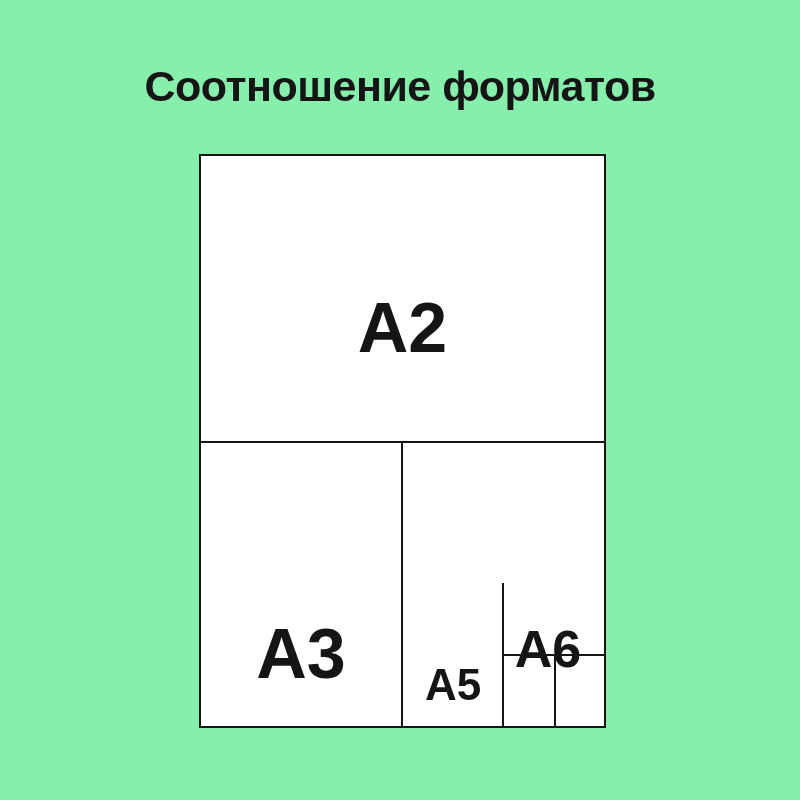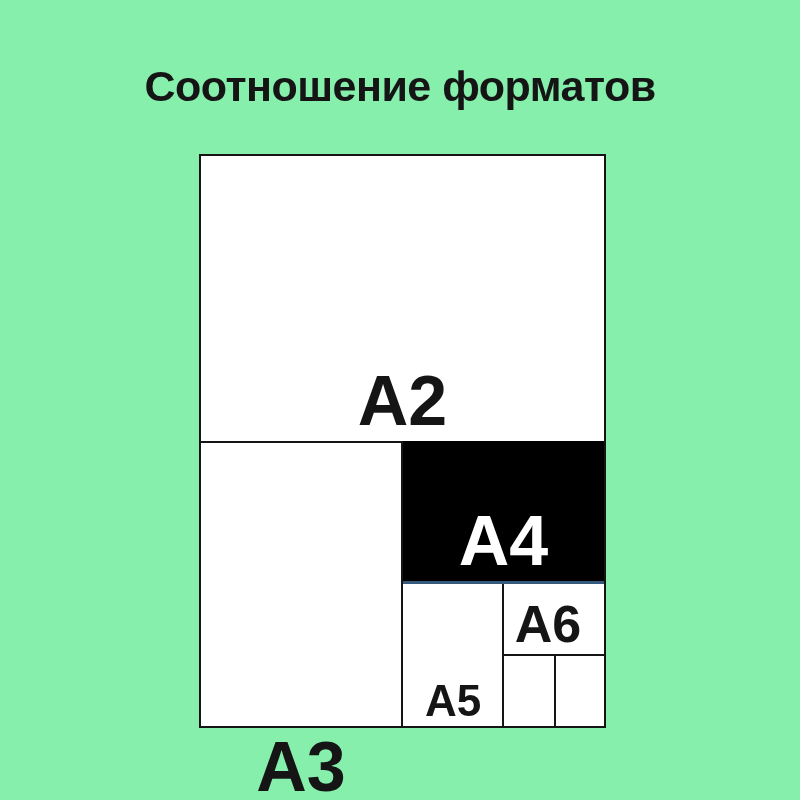--- a/index.html
+++ b/index.html
@@ -44,24 +44,25 @@
   .line { background: #151515; }
   .h-a2-bottom   { left: 0;    top: 285px; width: 403px; height: 2px; }
   .v-a3-right    { left: 200px; top: 285px; width: 2px;  height: 285px; }
   .v-a5-right    { left: 301px; top: 427px; width: 2px;  height: 143px; }
   .h-a6-bottom   { left: 303px; top: 498px; width: 100px; height: 2px; }
   .v-a7-divider  { left: 353px; top: 500px; width: 2px;  height: 70px; }
 
   
   .cell {
     display: flex;
-    align-items: flex-end;
+    align-items: center;
     justify-content: center;
     font-weight: bold;
     color: #151515;
+    margin-top: 29px;
   }
   .cell-a2 { left: 0;     top: 0;     width: 403px; height: 285px; font-size: 70px; }
   .cell-a3 { left: 0;     top: 287px; width: 200px; height: 364px; font-size: 70px; }
   .cell-a4 {
     left: 202px; top: 285px; width: 201px; height: 140px;
     background: #000000;
     color: #ffffff;
     font-size: 70px;
     border-bottom: 3px solid #35587d;
     height: 143px;
@@ -87,23 +88,20 @@
     <div class="line v-a7-divider"></div>
 
     <div class="cell cell-a2">
       <span>A2</span>
     </div>
 
     <div class="cell cell-a3">
       <span>A3</span>
     </div>
 
-    <div class="cell cell-a4">
-      <span>A4</span>
-    </div>
 
     <div class="cell cell-a5">
       <span>A5</span>
     </div>
 
     <div class="cell cell-a6">
       <span>A6</span>
     </div>
 
     <div class="cell cell-sub-left"></div>

